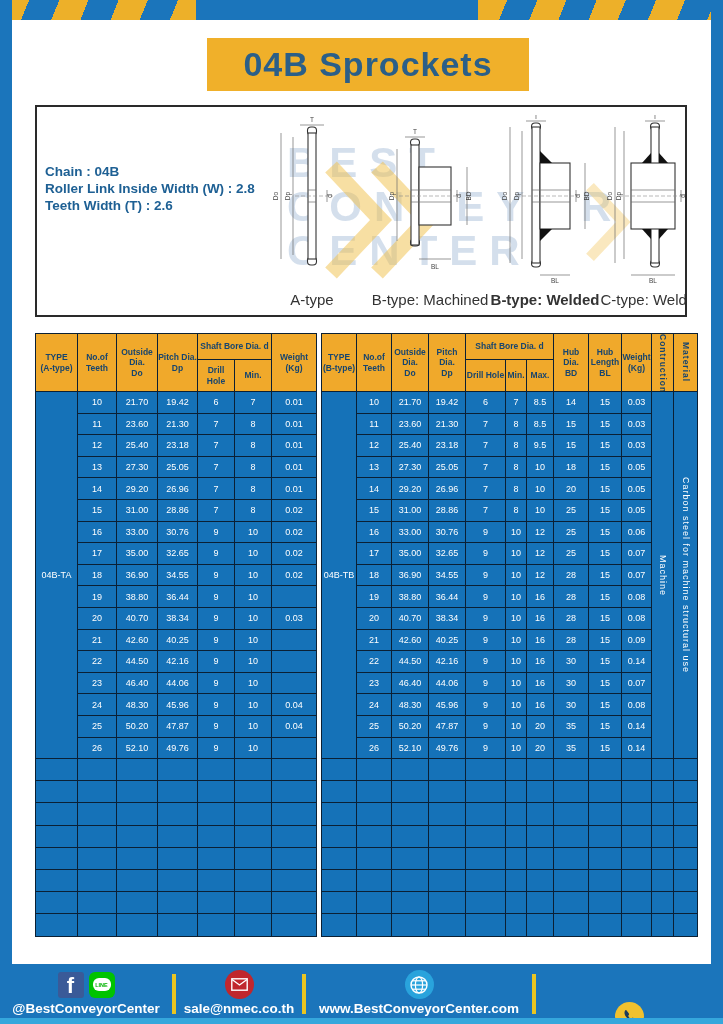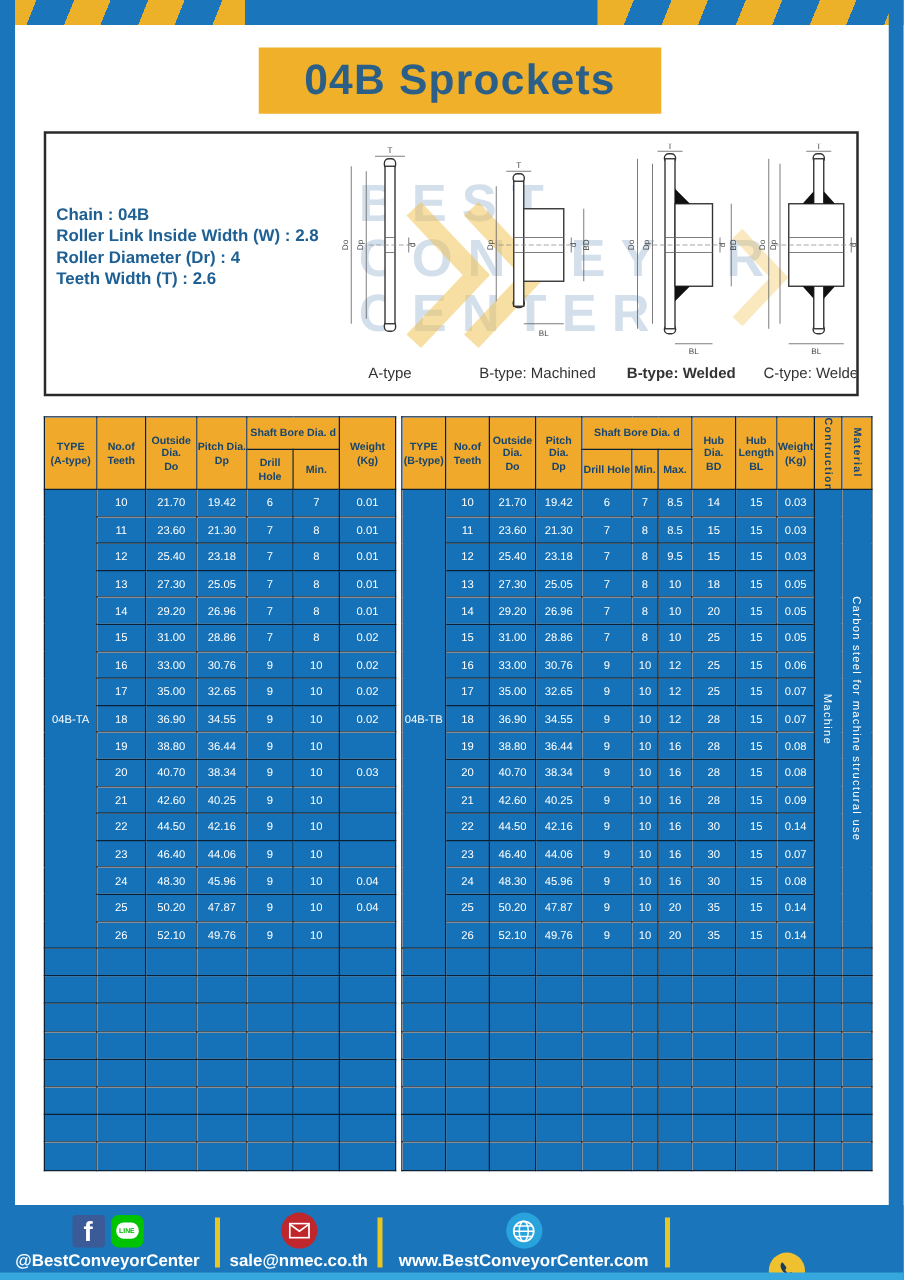--- a/index.html
+++ b/index.html
@@ -22,21 +22,21 @@
 
   
   .diagram-box{left:35px;top:105px;width:652px;height:212px;background:#fff;
     border:2px solid #2a2a2a;box-sizing:border-box;overflow:hidden;}
   .specs{left:8px;top:56px;color:#1e6094;font-weight:bold;font-size:13.5px;line-height:17px;z-index:3;}
   .wm-text{left:250px;top:34px;z-index:1;color:rgba(148,176,208,0.40);
     font-weight:800;font-size:42px;line-height:44px;letter-spacing:12px;white-space:nowrap;}
   .wm-chev{z-index:1;opacity:.5;}
   .diag{z-index:2;top:8px;width:90px;height:170px;}
   .diag svg{width:90px;height:170px;}
-  .dlabel{top:184px;transform:translateX(-50%);font-size:12px;color:#333;white-space:nowrap;z-index:3;}
+  .dlabel{top:184px;transform:translateX(-50%);font-size:15px;color:#333;white-space:nowrap;z-index:3;}
   .dimtxt{font-size:6.5px;fill:#444;font-family:"Liberation Sans",sans-serif;}
   .dline{stroke:#6a6a6a;stroke-width:0.7;}
   .shape{stroke:#333;stroke-width:1.1;fill:#fff;}
   .fillet{fill:#111;}
   .dash{stroke:#8a8a8a;stroke-width:0.6;stroke-dasharray:4 2;}
 
   
   table.spec{border-collapse:collapse;table-layout:fixed;}
   table.spec th,table.spec td{border:1.5px solid #0b2034;padding:0;text-align:center;
     overflow:hidden;box-sizing:border-box;}
@@ -97,21 +97,20 @@
     <polyline points="12,12 62,65 12,118" fill="none" stroke="#f1c04a" stroke-width="16"></polyline>
     <polyline points="58,12 108,65 58,118" fill="none" stroke="#f1c04a" stroke-width="16"></polyline>
   </svg>
   <svg class="abs wm-chev" style="left:545px;top:60px;opacity:.35;" width="80" height="110" viewBox="0 0 120 130">
     <polyline points="12,12 62,65 12,118" fill="none" stroke="#f1c04a" stroke-width="16"></polyline>
   </svg>
 
   <div class="abs specs">
     <div>Chain : 04B</div>
     <div>Roller Link Inside Width (W) : 2.8</div>
-    <div>Roller Diameter (Dr) : 4</div>
     <div>Teeth Width (T) : 2.6</div>
   </div>
 
   <div class="abs diag" style="left:230px;">
     <svg viewBox="0 0 90 170">
       <line class="dline" x1="33" y1="10" x2="57" y2="10"></line>
       <text class="dimtxt" x="45" y="7" text-anchor="middle">T</text>
       <rect class="shape" x="40.5" y="12" width="9" height="8" rx="3.5"></rect>
       <rect class="shape" x="40.5" y="142" width="9" height="8" rx="3.5"></rect>
       <rect class="shape" x="41" y="18" width="8" height="126"></rect>

